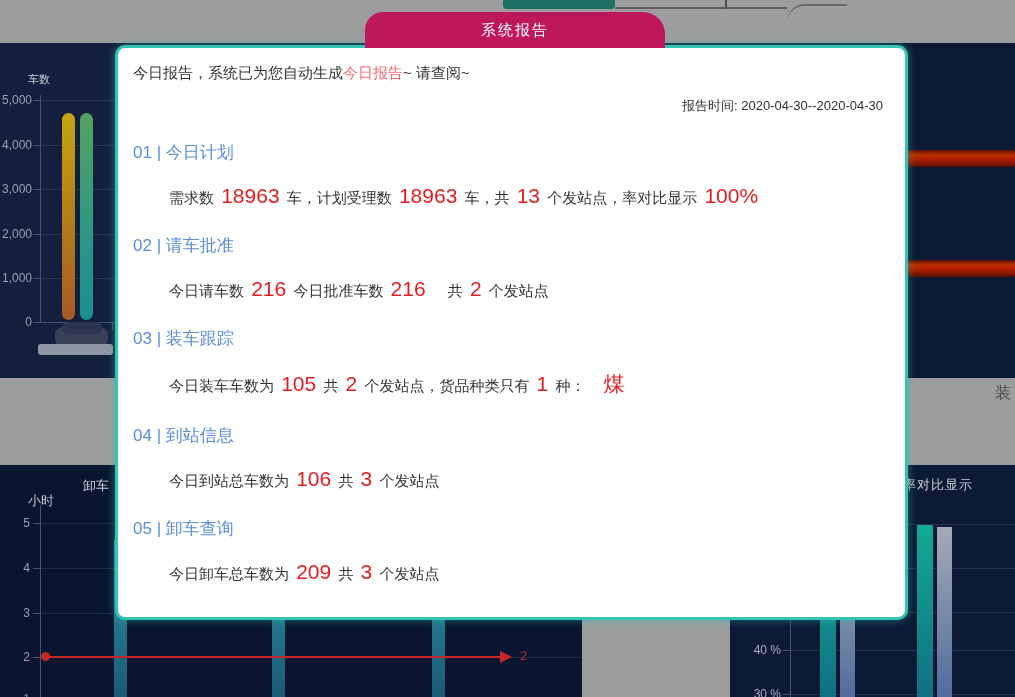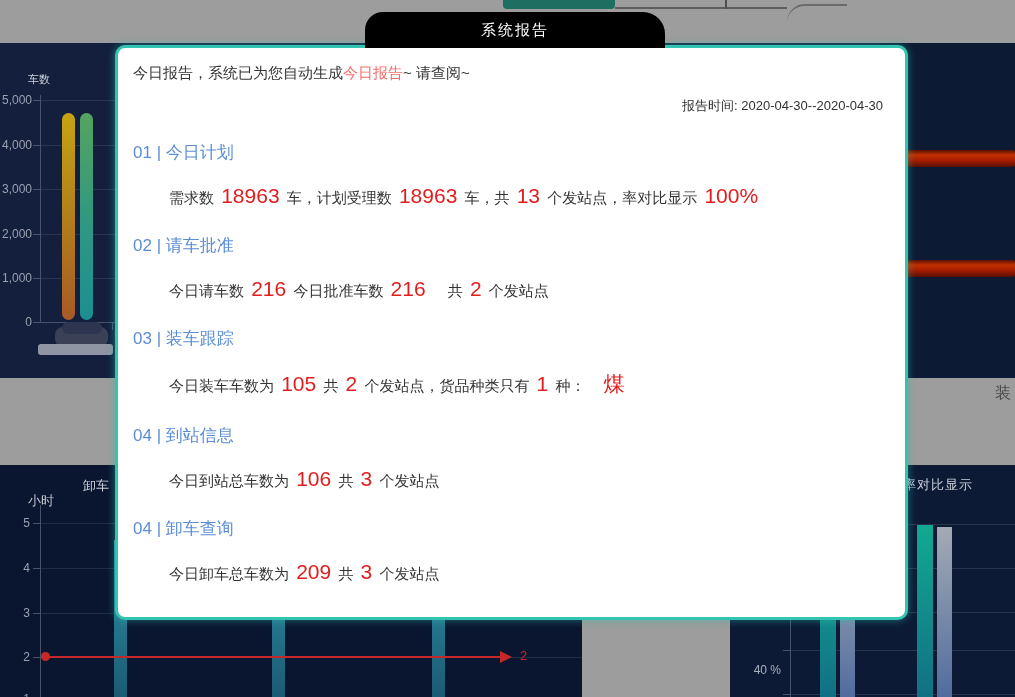--- a/index.html
+++ b/index.html
@@ -48,29 +48,29 @@
   .bl-dash{width:7px;height:1px;background:#4a536e;}
   .bl-grid{left:40px;width:542px;height:1px;background:rgba(255,255,255,0.10);}
   .bl-axisline{left:40px;top:505px;width:1px;height:192px;background:#49526d;}
   .teal-vbar{width:13px;top:540px;height:157px;background:linear-gradient(180deg,#2f93a8 0%,#1b5b74 100%);}
   .marker-line{left:44px;top:656px;width:458px;height:2px;background:#c62828;}
   .marker-dot{left:41px;top:652px;width:9px;height:9px;border-radius:50%;background:#c62828;}
   .marker-arrow{left:500px;top:651px;width:0;height:0;border-left:12px solid #c62828;
     border-top:6px solid transparent;border-bottom:6px solid transparent;}
   .marker-label{left:520px;top:648px;color:#c62828;font-size:13px;}
   .br-title{left:903px;top:476px;color:#ccd1d9;font-size:13px;letter-spacing:1px;}
-  .br-tick{width:36px;text-align:right;color:#aab0bc;font-size:12px;height:14px;line-height:14px;margin-top:20px;}
+  .br-tick{width:36px;text-align:right;color:#aab0bc;font-size:12px;height:14px;line-height:14px;}
   .br-dash{width:7px;height:1px;background:#4a536e;}
   .br-grid{left:790px;width:225px;height:1px;background:rgba(255,255,255,0.12);}
   .br-axisline{left:790px;top:520px;width:1px;height:177px;background:#49526d;}
   .br-teal{width:16px;background:linear-gradient(180deg,#12a993 0%,#117083 100%);}
   .br-gray{width:15px;background:linear-gradient(180deg,#a4aab4 0%,#506c9e 100%);}
 
   
-  .modal-tab{left:365px;top:12px;width:300px;height:36px;background:#000000;
+  .modal-tab{left:365px;top:12px;width:300px;height:36px;background:#be185d;
     border-radius:18px 22px 0 0;color:#fff;font-size:15px;letter-spacing:2px;
     display:flex;align-items:center;justify-content:center;z-index:11;}
   .modal{left:115px;top:45px;width:793px;height:575px;background:#fff;
     border:3px solid #33c3b1;border-radius:10px;z-index:10;
     box-shadow:0 0 8px rgba(43,185,169,0.55);padding:16px 20px 0 15px;}
   .greeting{margin:0;font-size:15px;color:#333;}
   .greeting .hl{color:#f56c6c;}
   .report-time{margin-top:14px;text-align:right;font-size:13px;color:#303133;padding-right:2px;}
   .sec-title{margin:26px 0 0 0;font-size:17px;color:#5b8dd6;cursor:pointer;}
   .sec-line{margin:20px 0 0 36px;font-size:15px;color:#333;}
@@ -175,18 +175,18 @@
     <div class="report-time">报告时间: 2020-04-30--2020-04-30</div>
     <div id="sections">
         <div class="sec-title">01 | 今日计划</div>
         <div class="sec-line"><span class="txt">需求数 </span><span class="num">18963</span><span class="txt"> 车，计划受理数 </span><span class="num">18963</span><span class="txt"> 车，共 </span><span class="num">13</span><span class="txt"> 个发站点，率对比显示 </span><span class="num">100%</span></div>
         <div class="sec-title">02 | 请车批准</div>
         <div class="sec-line"><span class="txt">今日请车数 </span><span class="num">216</span><span class="txt"> 今日批准车数 </span><span class="num">216</span><span class="txt">　 共 </span><span class="num">2</span><span class="txt"> 个发站点</span></div>
         <div class="sec-title">03 | 装车跟踪</div>
         <div class="sec-line"><span class="txt">今日装车车数为 </span><span class="num">105</span><span class="txt"> 共 </span><span class="num">2</span><span class="txt"> 个发站点，货品种类只有 </span><span class="num">1</span><span class="txt"> 种：　</span><span class="num">煤</span></div>
         <div class="sec-title">04 | 到站信息</div>
         <div class="sec-line"><span class="txt">今日到站总车数为 </span><span class="num">106</span><span class="txt"> 共 </span><span class="num">3</span><span class="txt"> 个发站点</span></div>
-        <div class="sec-title">04 | 卸车查询</div>
+        <div class="sec-title">05 | 卸车查询</div>
         <div class="sec-line"><span class="txt">今日卸车总车数为 </span><span class="num">209</span><span class="txt"> 共 </span><span class="num">3</span><span class="txt"> 个发站点</span></div>
       </div>
   </div>
 
 </div>
 
 </body></html>

